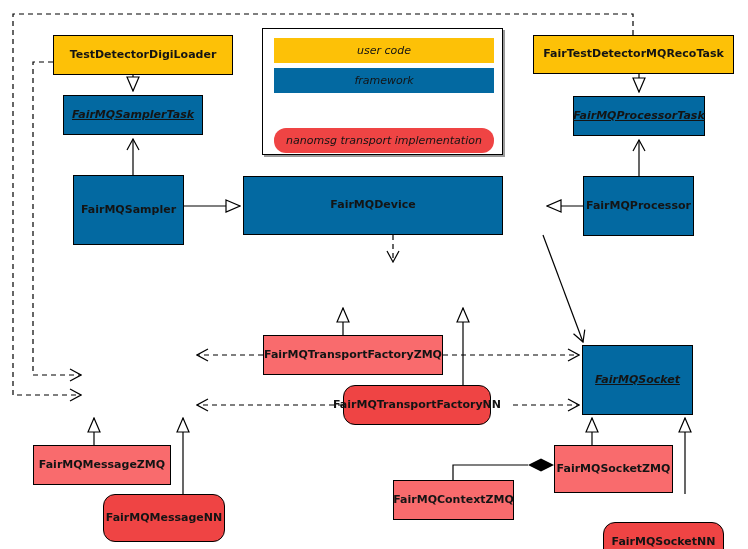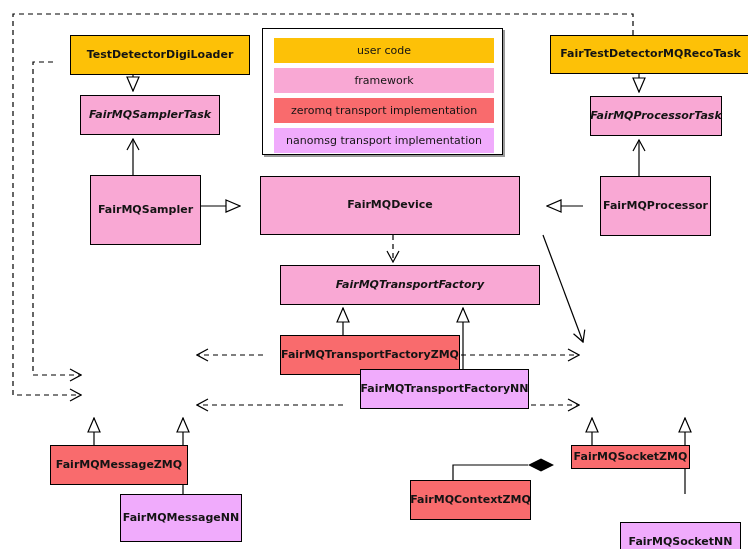--- a/index.html
+++ b/index.html
@@ -4,35 +4,35 @@
 <style>
   html,body{margin:0;padding:0;background:#fff;}
   #canvas{
     position:relative;width:748px;height:549px;background:#fff;overflow:hidden;
     font-family:"DejaVu Sans","Liberation Sans",sans-serif;
   }
   #edges{position:absolute;left:0;top:0;z-index:1;}
   .node{
     position:absolute;z-index:2;box-sizing:border-box;
     border:1.5px solid #000;display:flex;align-items:center;justify-content:center;
-    text-align:center;font-weight:bold;font-size:11px;color:#141414;line-height:1.1;margin-left:17px;
+    text-align:center;font-weight:bold;font-size:11px;color:#141414;line-height:1.1;
   }
-  .abstract{font-style:italic;}
+  .abstract{font-style:italic;text-decoration:underline;}
   .nu{background:#fdc107;}   
-  .nf{background:#f9a8d4;}   
+  .nf{background:#0369a1;}   
   .nz{background:#f96b6d;}   
-  .nn{background:#f0abfc;}   
+  .nn{background:#ef4444;border-radius:12px;}   
   .legend{
     position:absolute;z-index:2;box-sizing:border-box;left:262px;top:28px;width:241px;height:127px;
     border:1.5px solid #000;background:#fff;box-shadow:2px 2px 0 #9a9a9a;
   }
   .lg-item{
     position:absolute;left:11px;width:220px;height:25px;
     display:flex;align-items:center;justify-content:center;
-    font-size:11px;color:#141414;
+    font-size:11px;color:#141414;font-style:italic;
   }
 </style>
 </head>
 <body>
 
 <div id="canvas">
 
   <svg id="edges" width="748" height="549" viewBox="0 0 748 549">
     <defs>
       <marker id="tri" markerUnits="userSpaceOnUse" markerWidth="16" markerHeight="16" viewBox="0 0 16 16" refX="15" refY="8" orient="auto">
@@ -70,23 +70,20 @@
     <polygon points="554,465 541,458.5 528,465 541,471.5" fill="#000"></polygon>
   </svg>
 
   <div class="legend">
     <div class="lg-item nu" style="top:9px">
       <span>user code</span>
     </div>
     <div class="lg-item nf" style="top:39px">
       <span>framework</span>
     </div>
-    <div class="lg-item nz" style="top:69px">
-      <span>zeromq transport implementation</span>
-    </div>
     <div class="lg-item nn" style="top:99px">
       <span>nanomsg transport implementation</span>
     </div>
   </div>
 
   <div class="node nu" style="left:53px;top:35px;width:180px;height:40px">
     <span>TestDetectorDigiLoader</span>
   </div>
   <div class="node nu" style="left:533px;top:35px;width:201px;height:39px">
     <span>FairTestDetectorMQRecoTask</span>
@@ -99,36 +96,36 @@
   </div>
   <div class="node nf" style="left:73px;top:175px;width:111px;height:70px">
     <span>FairMQSampler</span>
   </div>
   <div class="node nf" style="left:243px;top:176px;width:260px;height:59px">
     <span>FairMQDevice</span>
   </div>
   <div class="node nf" style="left:583px;top:176px;width:111px;height:60px">
     <span>FairMQProcessor</span>
   </div>
-  <div class="node nf abstract" style="left:263px;top:265px;width:260px;height:40px">
-    <span>FairMQTransportFactory</span>
-  </div>
   <div class="node nz" style="left:263px;top:335px;width:180px;height:40px">
     <span>FairMQTransportFactoryZMQ</span>
   </div>
-  <div class="node nn" style="left:343px;top:369px;width:169px;height:40px">
+  <div class="node nn" style="left:343px;top:385px;width:148px;height:40px">
     <span>FairMQTransportFactoryNN</span>
+  </div>
+  <div class="node nf abstract" style="left:582px;top:345px;width:111px;height:70px">
+    <span>FairMQSocket</span>
   </div>
   <div class="node nz" style="left:33px;top:445px;width:138px;height:40px">
     <span>FairMQMessageZMQ</span>
   </div>
   <div class="node nn" style="left:103px;top:494px;width:122px;height:48px">
     <span>FairMQMessageNN</span>
   </div>
-  <div class="node nz" style="left:554px;top:445px;width:119px;height:24px">
+  <div class="node nz" style="left:554px;top:445px;width:119px;height:48px">
     <span>FairMQSocketZMQ</span>
   </div>
   <div class="node nz" style="left:393px;top:480px;width:121px;height:40px">
     <span>FairMQContextZMQ</span>
   </div>
   <div class="node nn" style="left:603px;top:522px;width:121px;height:40px">
     <span>FairMQSocketNN</span>
   </div>
 
 </div>

